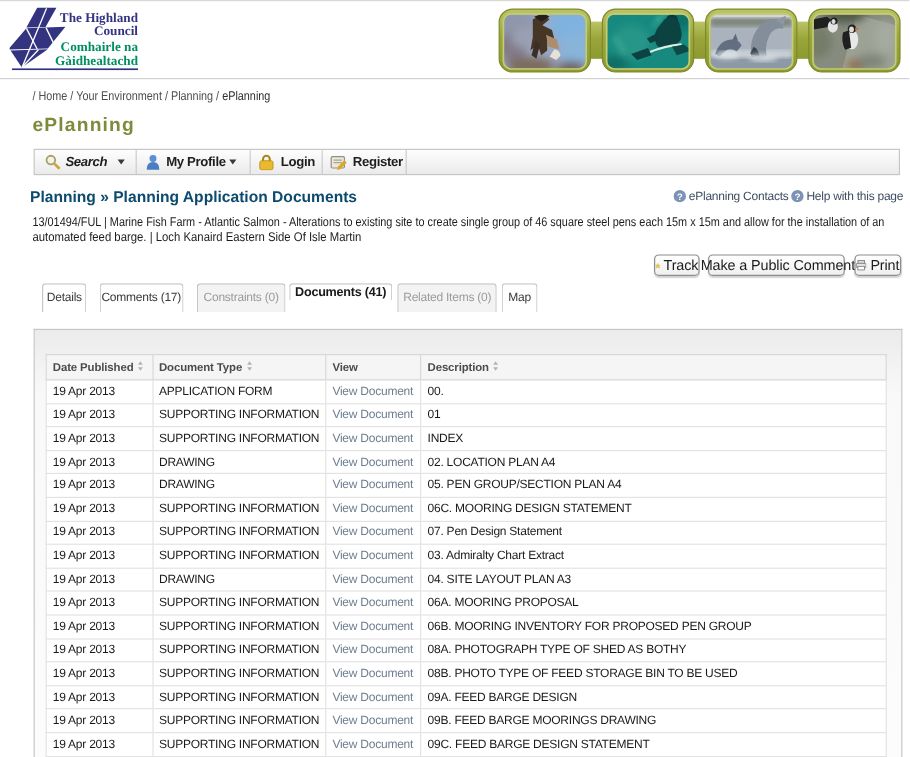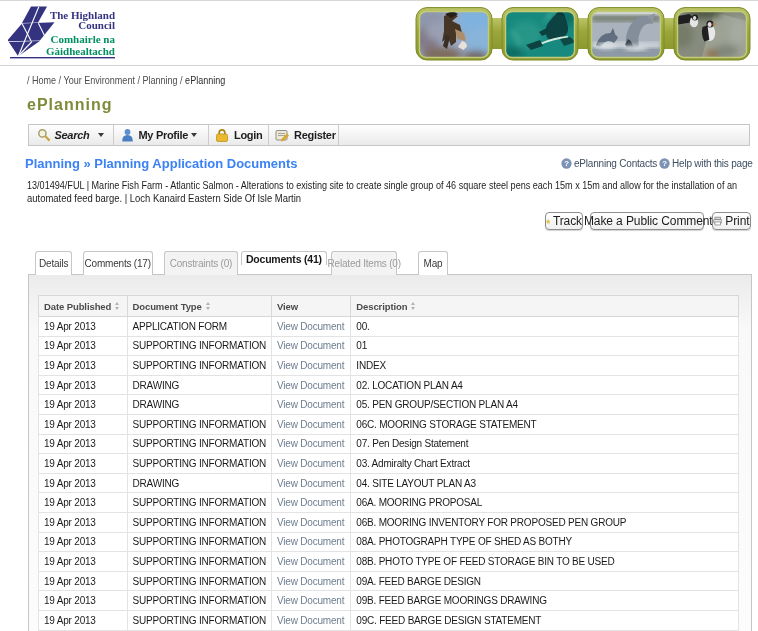--- a/index.html
+++ b/index.html
@@ -15,35 +15,35 @@
 
 #eplan { top:96px; left:27px; font-size:16px; font-weight:bold; color:#7d8b3a; letter-spacing:1px; }
 
 
 #toolbar { top:124px; left:28px; width:722px; height:22px; border:1px solid #c6c6c6; background:linear-gradient(#fefefe,#eaeaea); }
 .tsep { position:absolute; top:0; width:1px; height:20px; background:#cccccc; }
 .tico { position:absolute; top:3px; }
 .ttxt { position:absolute; top:4px; font-size:11px; font-weight:bold; color:#1e1e1e; letter-spacing:-0.3px; white-space:nowrap; }
 .caret { position:absolute; top:8px; width:0; height:0; border-left:3.5px solid transparent; border-right:3.5px solid transparent; border-top:4px solid #3a3a3a; }
 
-#phead { top:156px; left:25px; font-size:13px; font-weight:bold; color:#3b82f6; white-space:nowrap; }
+#phead { top:156px; left:25px; font-size:13px; font-weight:bold; color:#0c4a6e; white-space:nowrap; }
 #plinks { top:158px; left:0; width:758px; height:12px; font-size:10px; letter-spacing:-0.2px; color:#3d4d61; white-space:nowrap; }
 #plinks .g1 { position:absolute; left:561px; top:0; }
 #plinks .g2 { position:absolute; left:659px; top:0; }
 .helpicon { display:inline-block; vertical-align:-2px; }
 
 #desc { top:179px; left:27px; font-size:10.5px; color:#1c1c1c; line-height:12.6px; white-space:nowrap; }
 #desc .sc { display:inline-block; transform:scaleX(0.864); transform-origin:0 0; white-space:nowrap; }
 
 
 .abtn { position:absolute; top:212px; height:18px; white-space:nowrap; border:1px solid #8d8d8d; border-radius:4px; background:linear-gradient(#ffffff,#efefef); box-shadow:0 1px 1px rgba(0,0,0,0.18); display:flex; align-items:center; justify-content:center; font-size:12px; letter-spacing:-0.1px; color:#1c1c1c; }
 .abtn svg { margin-right:3px; }
 
 
-.tab { position:absolute; top:251px; height:24px; border:1px solid #c6c6c6; border-bottom:none; border-radius:3px 3px 0 0; background:#fff; color:#3a3a3a; font-size:10px; letter-spacing:-0.2px; display:flex; align-items:center; justify-content:center; white-space:nowrap; z-index:2; }
+.tab { position:absolute; top:236px; height:24px; border:1px solid #c6c6c6; border-bottom:none; border-radius:3px 3px 0 0; background:#fff; color:#3a3a3a; font-size:10px; letter-spacing:-0.2px; display:flex; align-items:center; justify-content:center; white-space:nowrap; z-index:2; }
 .tab.dis { background:#f3f3f3; color:#9b9b9b; }
 .tab.act { font-weight:bold; color:#191919; font-size:10.5px; z-index:4; height:14px; }
 
 
 #panel { top:274px; left:28px; width:724px; height:357px; border:1px solid #c6c6c6; border-bottom:none; background:linear-gradient(#ebebeb, #f9f9f9 55px, #fcfcfc); z-index:1; }
 
 
 #doctable { position:absolute; top:295px; left:38px; width:701px; border:1px solid #c9c9c9; border-collapse:collapse; font-size:10px; letter-spacing:-0.2px; background:#fff; z-index:3; table-layout:fixed; }
 #doctable th { background:#f5f5f6; color:#4c4c4c; text-align:left; font-size:9.5px; letter-spacing:-0.1px; height:21px; padding:0 0 0 5px; border:1px solid #d8d8d8; font-weight:bold; white-space:nowrap; }
 #doctable td { height:19.6px; padding:0 0 0 5px; border:1px solid #e3e3e3; color:#1a1a1a; white-space:nowrap; overflow:hidden; }
@@ -271,21 +271,21 @@
   <div class="abtn" style="left:712px; width:38.5px;"><svg width="10" height="10" viewBox="0 0 12 12">
         <rect x="2.5" y="1" width="7" height="3" fill="#dcdcdc" stroke="#6e6e6e" stroke-width="0.8"></rect>
         <rect x="0.8" y="4" width="10.4" height="4.6" rx="0.8" fill="#e6e6e6" stroke="#6e6e6e" stroke-width="0.8"></rect>
         <rect x="2.5" y="7.2" width="7" height="3.9" fill="#fff" stroke="#6e6e6e" stroke-width="0.8"></rect>
       </svg>Print</div>
 
   <div class="tab" style="left:35.4px; width:36.5px;">Details</div>
   <div class="tab" style="left:82.7px; width:70px;">Comments (17)</div>
   <div class="tab dis" style="left:164.2px; width:73.5px;text-align:center;">Constraints (0)</div>
   <div class="tab act" style="left:241.2px; width:85.4px;">Documents (41)</div>
-  <div class="tab dis" style="left:331.2px; width:66px;">Related Items (0)</div>
+  <div class="tab dis" style="left:331.2px; width:83px;">Related Items (0)</div>
   <div class="tab" style="left:417.9px; width:30.2px;">Map</div>
 
   <div class="abs" id="panel"></div>
 
   <table id="doctable">
     <tbody>
         <tr>
       <th style="width:88.5px;">Date Published<span class="sort"><i class="u"></i><i class="d"></i></span></th>
       <th style="width:144.5px;">Document Type<span class="sort"><i class="u"></i><i class="d"></i></span></th>
       <th style="width:79.3px;margin-left:44px;">View</th>
@@ -318,21 +318,21 @@
     <tr>
           <td>19 Apr 2013</td>
           <td>DRAWING</td>
           <td class="v">View Document</td>
           <td>05. PEN GROUP/SECTION PLAN A4</td>
         </tr>
     <tr>
           <td>19 Apr 2013</td>
           <td>SUPPORTING INFORMATION</td>
           <td class="v">View Document</td>
-          <td>06C. MOORING STORAGE STATEMENT</td>
+          <td>06C. MOORING DESIGN STATEMENT</td>
         </tr>
     <tr>
           <td>19 Apr 2013</td>
           <td>SUPPORTING INFORMATION</td>
           <td class="v">View Document</td>
           <td>07. Pen Design Statement</td>
         </tr>
     <tr>
           <td>19 Apr 2013</td>
           <td>SUPPORTING INFORMATION</td>

